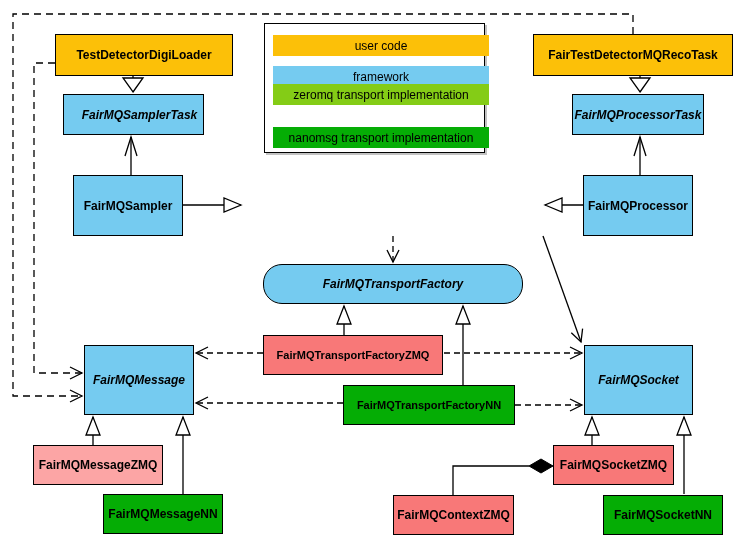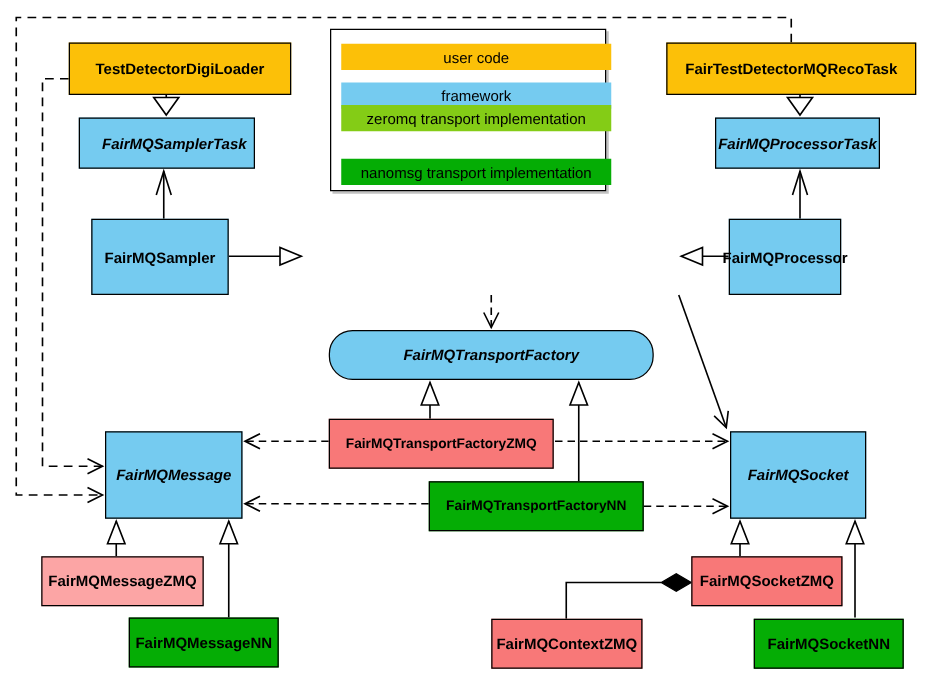--- a/index.html
+++ b/index.html
@@ -96,21 +96,21 @@
 
   <div class="node" style="left: 533px; top: 34px; width: 200px; height: 42px; background-color: rgb(252, 192, 8);">FairTestDetectorMQRecoTask</div>
 
   <div class="node italic" style="left: 63px; top: 94px; width: 141px; height: 41px; background-color: rgb(117, 203, 240); padding-left: 12px;">FairMQSamplerTask</div>
 
   <div class="node italic" style="left: 572px; top: 94px; width: 132px; height: 41px; background-color: rgb(117, 203, 240);">FairMQProcessorTask</div>
 
   <div class="node" style="left: 73px; top: 175px; width: 110px; height: 61px; background-color: rgb(117, 203, 240);">FairMQSampler</div>
 
 
-  <div class="node" style="left: 583px; top: 175px; width: 90px; height: 61px; background-color: rgb(117, 203, 240);">FairMQProcessor</div>
+  <div class="node" style="left: 583px; top: 175px; width: 110px; height: 61px; background-color: rgb(117, 203, 240);">FairMQProcessor</div>
 
   <div class="node italic" style="left: 263px; top: 264px; width: 260px; height: 40px; background-color: rgb(117, 203, 240); border-radius: 19px;">FairMQTransportFactory</div>
 
   <div class="node tight" style="left: 263px; top: 335px; width: 180px; height: 40px; background-color: rgb(248, 120, 120);">FairMQTransportFactoryZMQ</div>
 
   <div class="node tight" style="left: 343px; top: 385px; width: 172px; height: 40px; background-color: rgb(5, 173, 5);">FairMQTransportFactoryNN</div>
 
   <div class="node italic" style="left: 84px; top: 345px; width: 110px; height: 70px; background-color: rgb(117, 203, 240);">FairMQMessage</div>
 
   <div class="node italic" style="left: 584px; top: 345px; width: 109px; height: 70px; background-color: rgb(117, 203, 240);">FairMQSocket</div>

